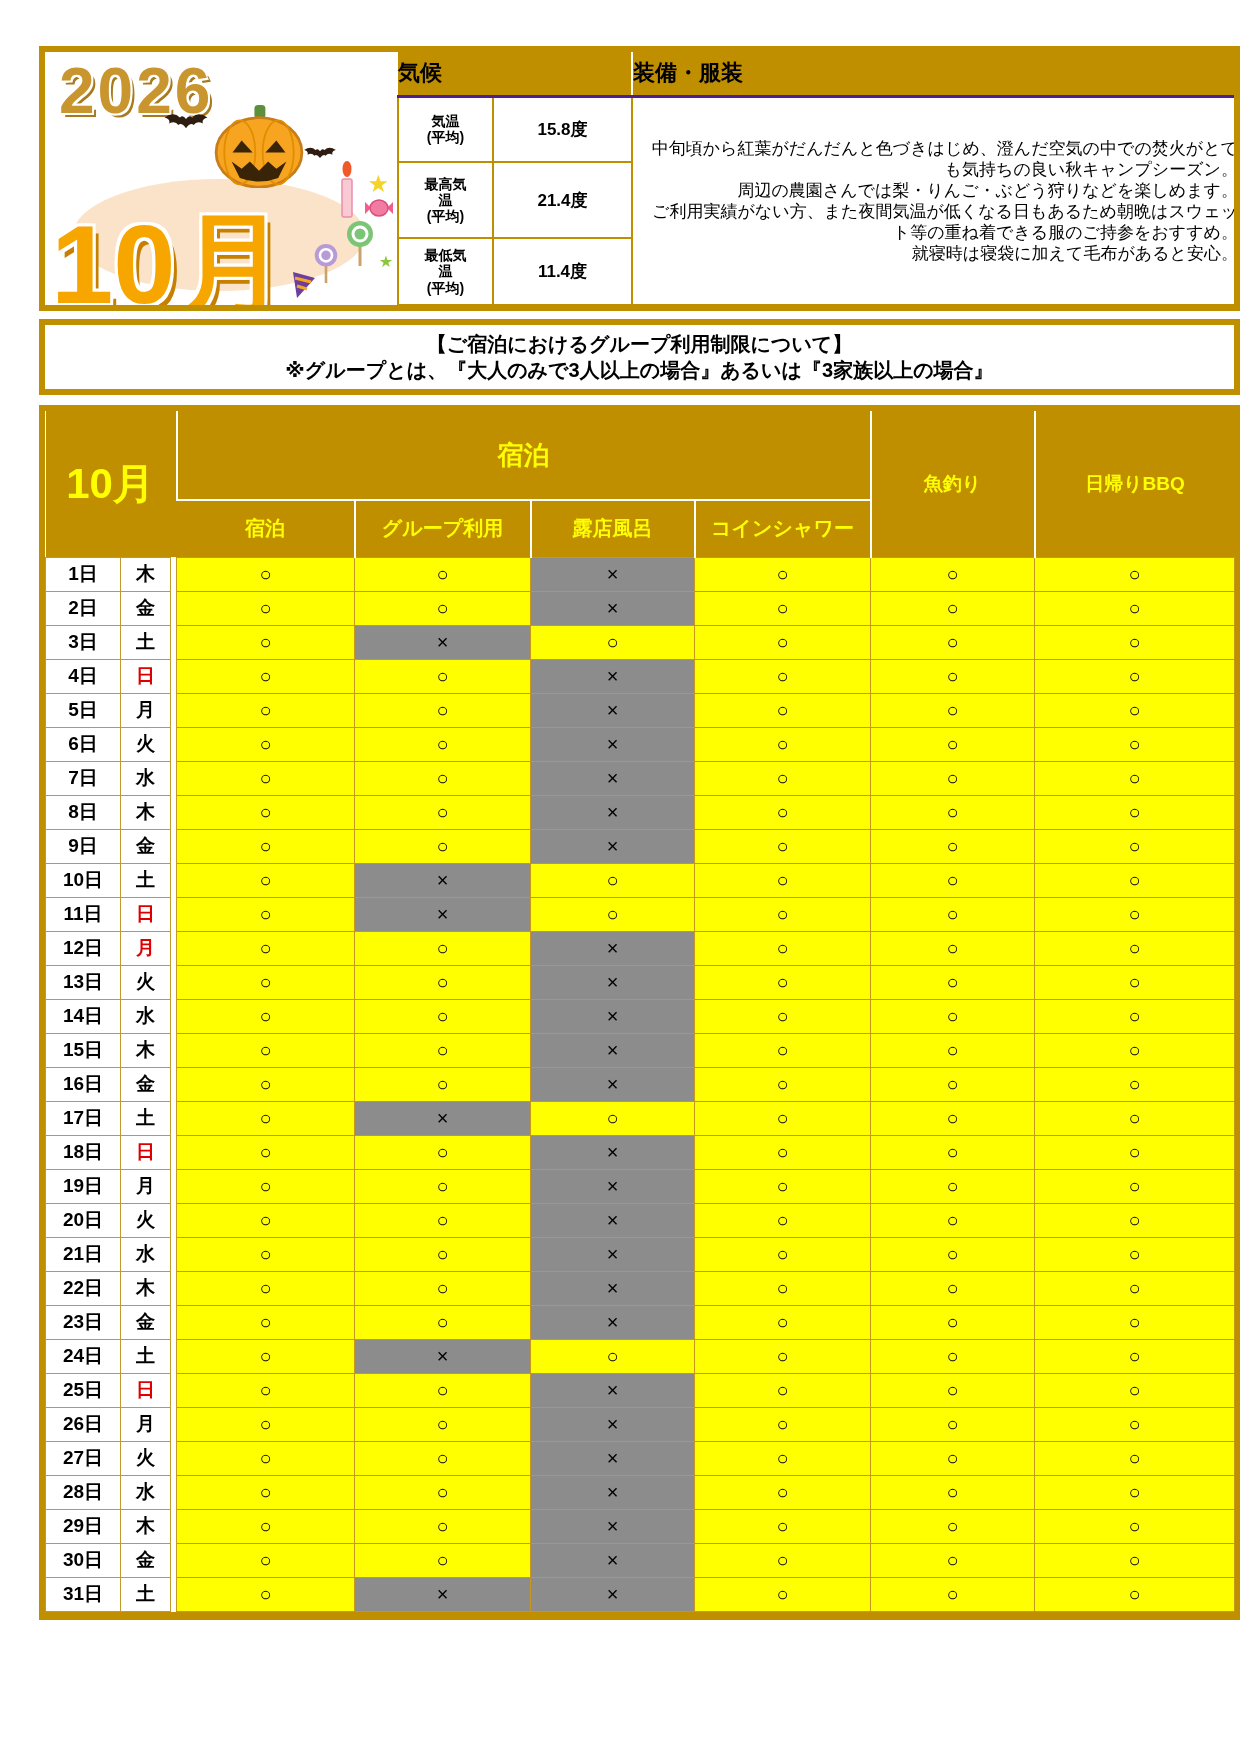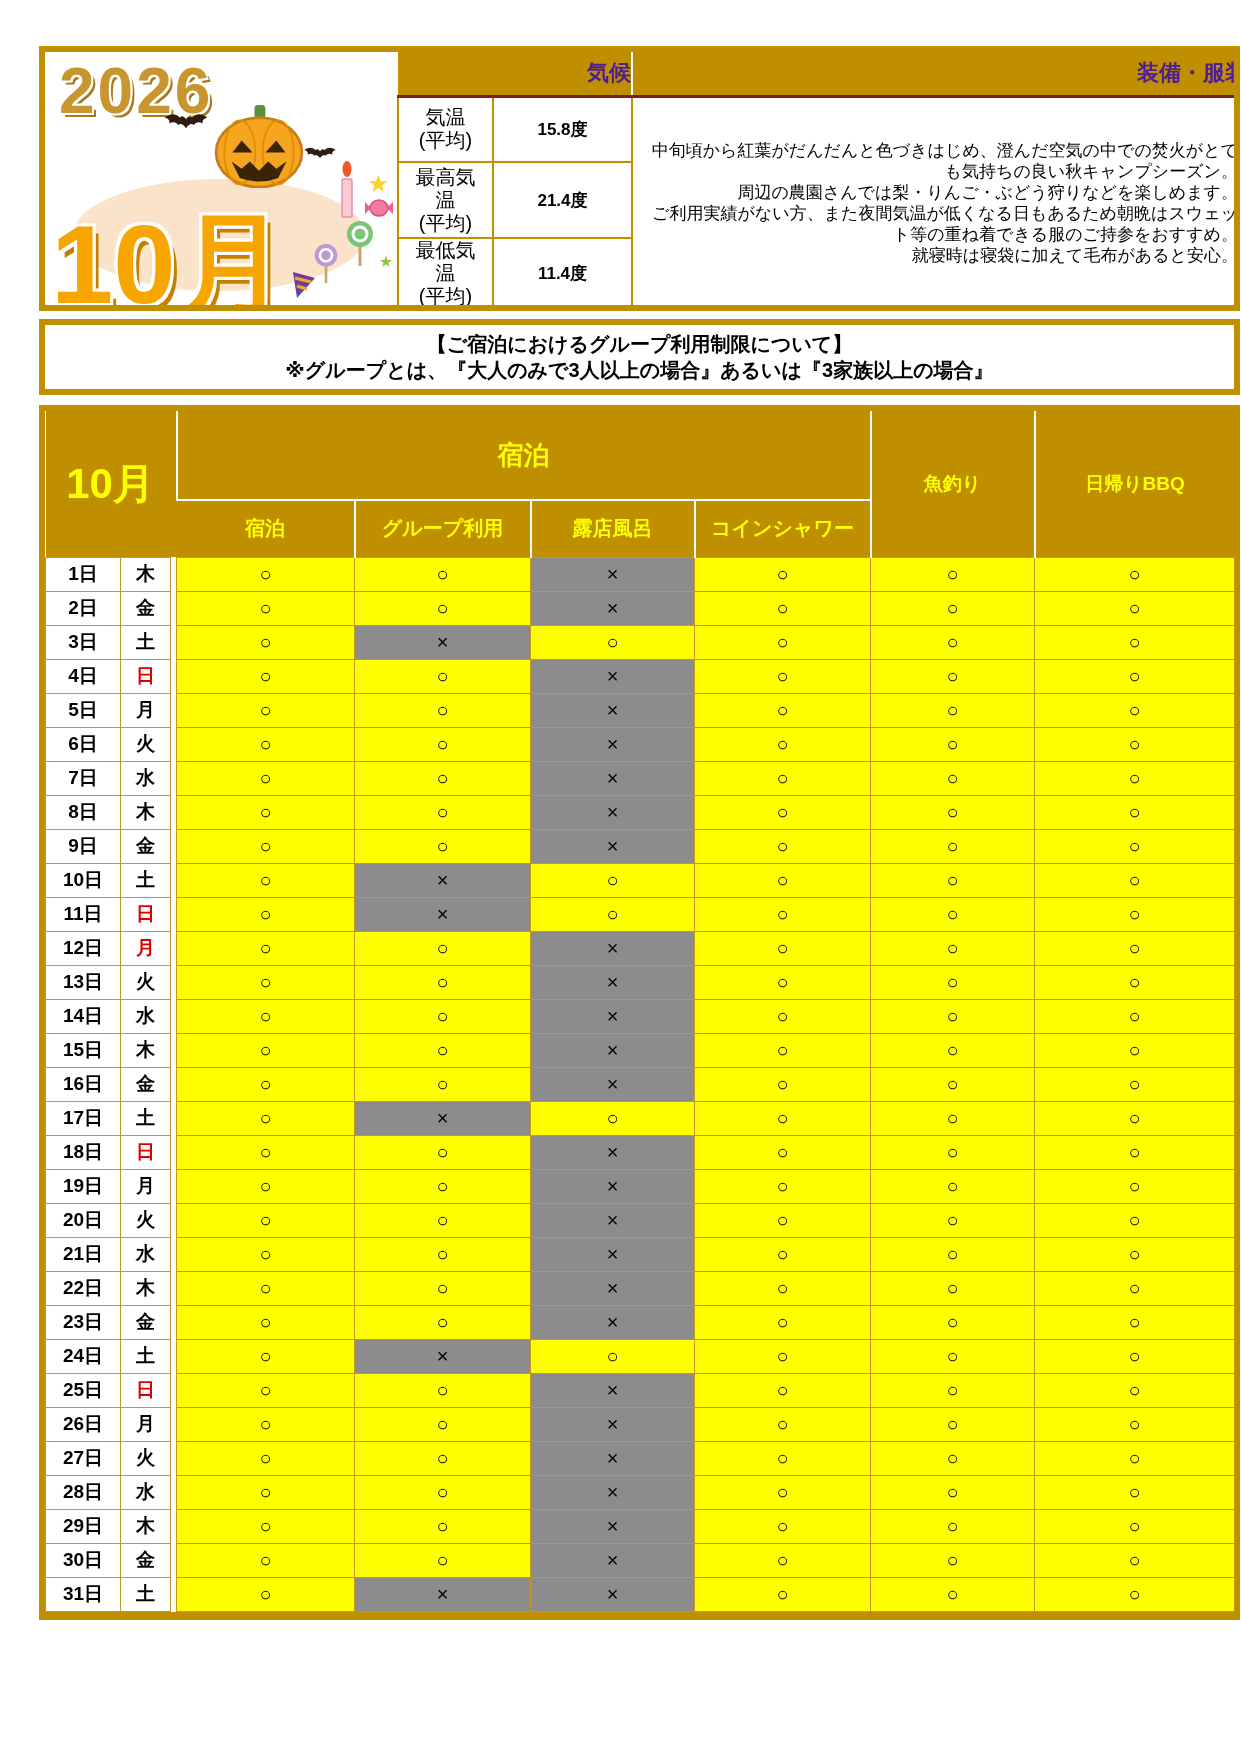--- a/index.html
+++ b/index.html
@@ -33,26 +33,26 @@
     font-size:112px; font-weight:bold; line-height:1;
     color:#f7a600;
     text-shadow:-3px -3px 0 #fff,3px -3px 0 #fff,-3px 3px 0 #fff,3px 3px 0 #fff,6px 7px 0 #c77f00;
   }
   .deco { position:absolute; }
 
   
   .clim-wrap { flex:1; }
   table.clim { border-collapse:collapse; table-layout:fixed; width:849px; height:253px; }
   table.clim th {
-    background:#bf8f00; color:#4c1d95; font-size:22px; font-weight:bold;
-    text-align:right; border-bottom:3px solid #7f1d1d; height:44px;
+    background:#bf8f00; color:#000000; font-size:22px; font-weight:bold;
+    text-align:left; border-bottom:3px solid #4c1d95; height:44px;
   }
   table.clim th.kikou { border-right:2px solid #fff; }
   table.clim td { border:2px solid #bf8f00; background:#fff; vertical-align:middle; }
-  td.lab { text-align:center; font-size:20px; white-space:pre-line; line-height:1.15; font-weight:normal; }
+  td.lab { text-align:center; font-size:14px; white-space:pre-line; line-height:1.15; font-weight:bold; }
   td.val { text-align:center; font-size:17px; font-weight:bold; }
   td.desc { padding:2px 8px; font-size:17px; line-height:1.24; text-align:right; }
 
   
   .notice {
     margin-top:8px; width:1201px; height:76px;
     border:6px solid #bf8f00; background:#fff;
     display:flex; flex-direction:column; justify-content:center;
     text-align:center; font-size:20px; font-weight:bold; line-height:1.3;
   }

